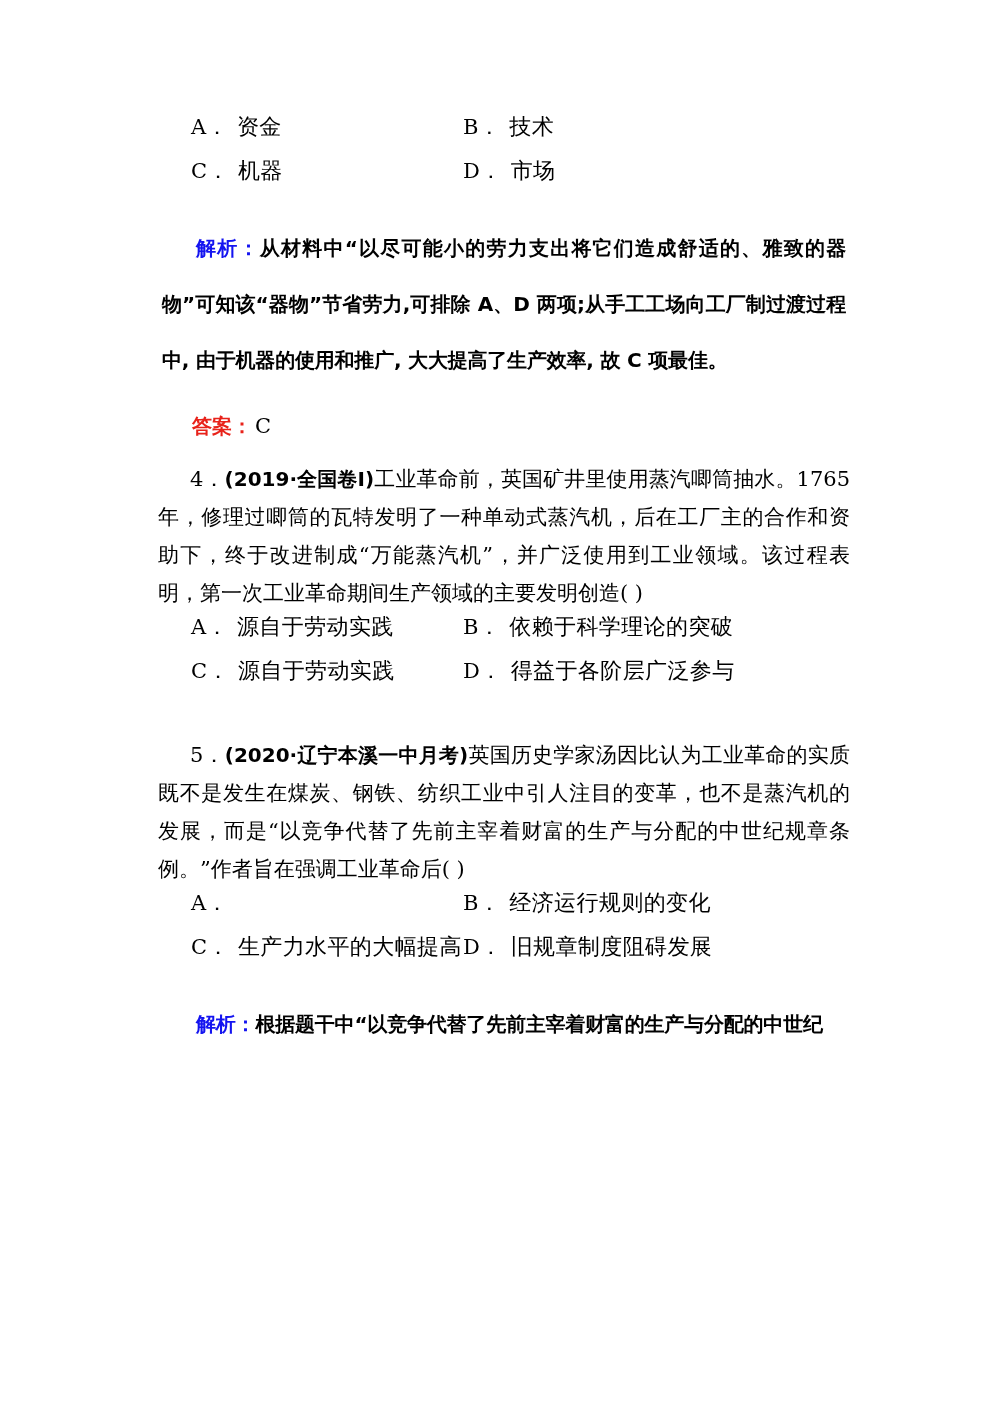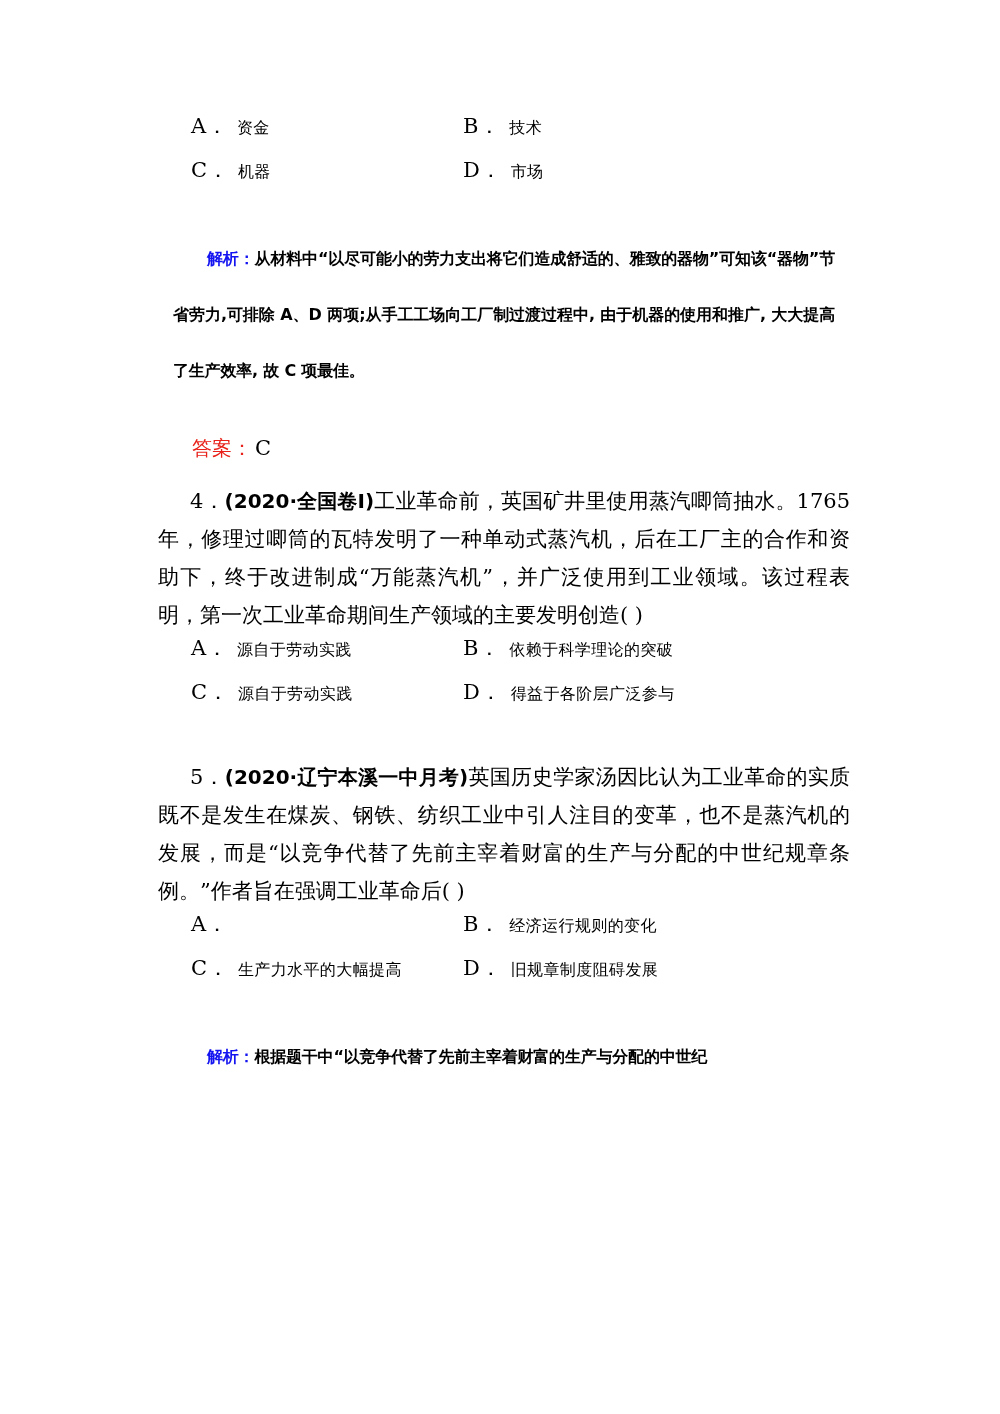--- a/index.html
+++ b/index.html
@@ -46,21 +46,21 @@
     white-space: nowrap;
   }
   .opt.col-a { width: 305px; padding-left: 33px; box-sizing: border-box; }
   .opt.col-b { padding-left: 0px; }
   .opt-letter {
     font-family: "DejaVu Serif", "Liberation Serif", serif;
     font-size: 21px;
     margin-right: 9px;
   }
   .opt-text {
-    font-size: 16px;
+    font-size: 22px;
   }
 
   
   .question {
     font-family: "DejaVu Serif", "Liberation Serif", serif;
     font-size: 21px;
     line-height: 38px;
     text-align: justify;
     text-justify: inter-ideograph;
     margin: 0;
@@ -71,46 +71,46 @@
   }
   .q-source {
     font-weight: bold;
     font-family: "DejaVu Sans", "Liberation Sans", sans-serif;
     font-size: 20px;
   }
 
   
   .analysis {
     font-family: "DejaVu Sans", "Liberation Sans", sans-serif;
-    font-size: 16px;
+    font-size: 20px;
     line-height: 56px;
     text-align: justify;
     text-justify: inter-ideograph;
-    margin: 15px;
+    margin: 4px;
     text-indent: 34px;
     font-weight: 600;
     letter-spacing: -0.2px;
   }
   .analysis .lbl {
     color: #1414f0;
     font-weight: bold;
   }
 
   
   .answer {
     font-family: "DejaVu Sans", "Liberation Sans", sans-serif;
     font-size: 20px;
     line-height: 48px;
     margin: 0;
     text-indent: 34px;
     font-weight: 600;
   }
   .answer .lbl {
     color: #e8221a;
-    font-weight: normal;
+    font-weight: bold;
   }
   .answer .val {
     color: #000000;
     font-family: "DejaVu Serif", "Liberation Serif", serif;
     font-weight: normal;
     font-size: 21px;
     padding-left: 3px;
   }
 
   .gap-sm { height: 10px; }
@@ -147,21 +147,21 @@
   <div class="gap-md"></div>
 
   <p class="analysis"><span class="lbl">解析：</span><span>从材料中“以尽可能小的劳力支出将它们造成舒适的、雅致的器物”可知该“器物”节省劳力,可排除 A、D 两项;从手工工场向工厂制过渡过程中, 由于机器的使用和推广, 大大提高了生产效率, 故 C 项最佳。</span></p>
 
   <div class="gap-sm"></div>
 
   <p class="answer"><span class="lbl">答案：</span><span class="val">C</span></p>
 
   <div class="gap-sm"></div>
 
-  <p class="question"><span class="q-num">4．</span><span class="q-source">(2020·全国卷Ⅰ)</span><span>工业革命前，英国矿井里使用蒸汽唧筒抽水。1765 年，修理过唧筒的瓦特发明了一种单动式蒸汽机，后在工厂主的合作和资助下，终于改进制成“万能蒸汽机”，并广泛使用到工业领域。该过程表明，第一次工业革命期间生产领域的主要发明创造(    )</span></p>
+  <p class="question"><span class="q-num">4．</span><span class="q-source">(2019·全国卷Ⅰ)</span><span>工业革命前，英国矿井里使用蒸汽唧筒抽水。1765 年，修理过唧筒的瓦特发明了一种单动式蒸汽机，后在工厂主的合作和资助下，终于改进制成“万能蒸汽机”，并广泛使用到工业领域。该过程表明，第一次工业革命期间生产领域的主要发明创造(    )</span></p>
 
   <div class="options">
     <div class="opt-row">
       <span class="opt col-a">
         <span class="opt-letter">A．</span>
         <span class="opt-text">源自于劳动实践</span>
       </span>
       <span class="opt col-b">
         <span class="opt-letter">B．</span>
         <span class="opt-text">依赖于科学理论的突破</span>

